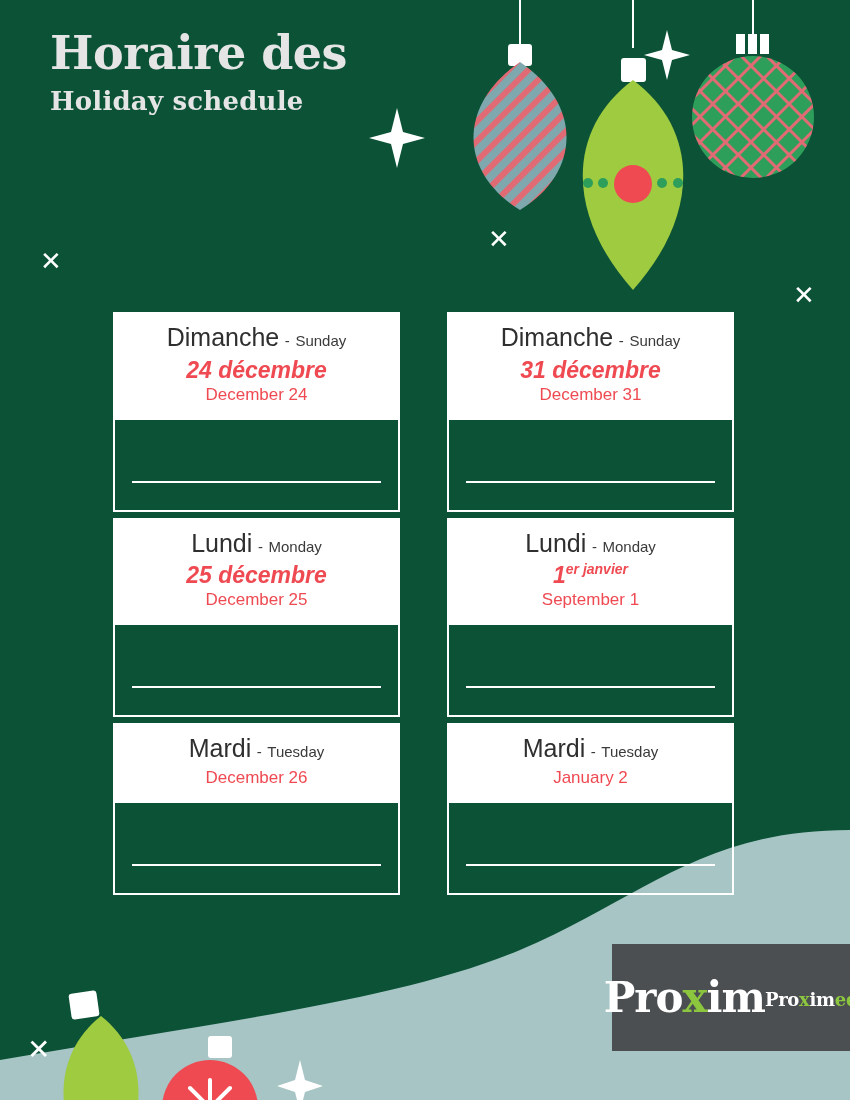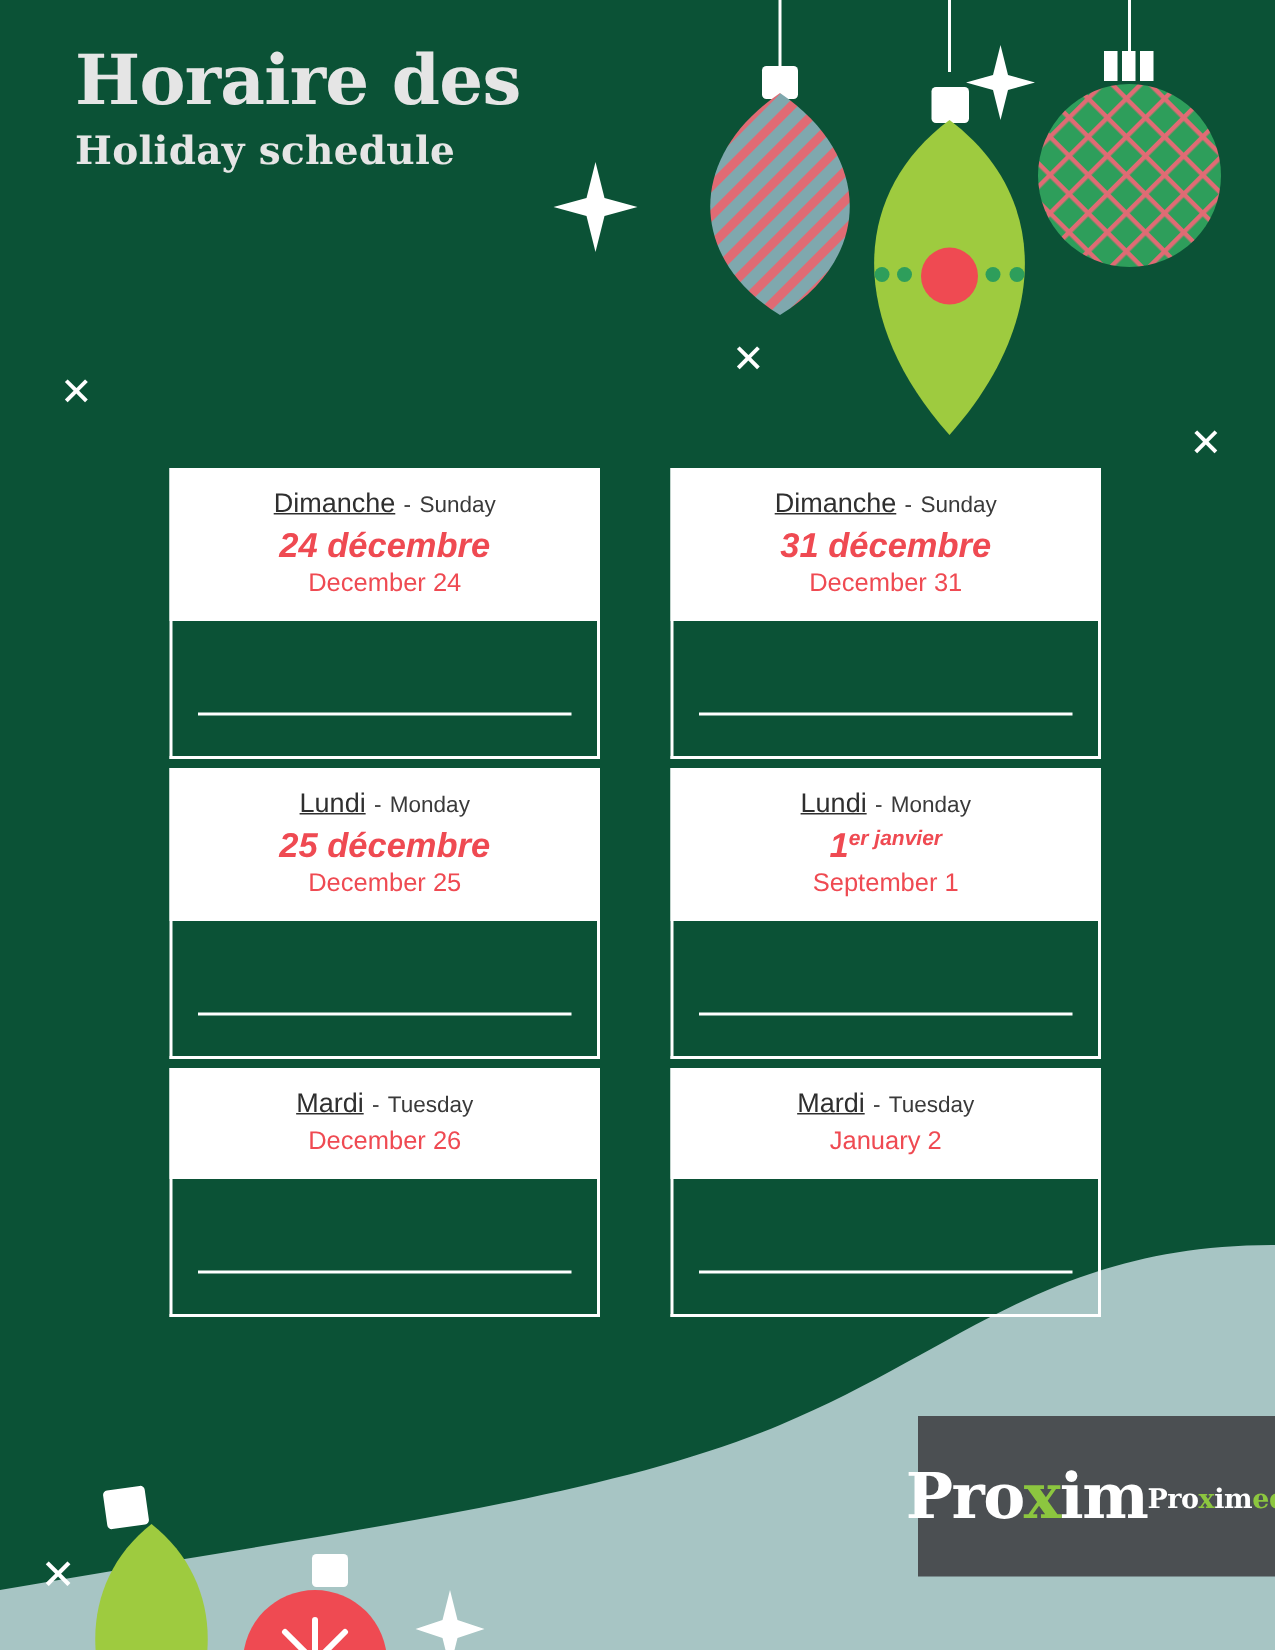--- a/index.html
+++ b/index.html
@@ -69,21 +69,21 @@
     border: 2px solid #ffffff;
     padding: 10px 8px 12px 8px;
     text-align: center;
   }
   .day-line {
     color: #2f2f2f;
     font-size: 20px;
     line-height: 1.1;
     margin-bottom: 4px;
   }
-  .day-fr { font-size: 18px; text-decoration: underline; }
+  .day-fr { font-size: 25px; }
   .day-en { font-size: 15px; color: #3a3a3a; }
   .date-fr {
     color: #ef4a52;
     font-size: 23px;
     font-weight: bold;
     line-height: 1.15;
     font-style: italic;
   }
   .date-fr sup { font-size: 14px; }
   .date-en {

